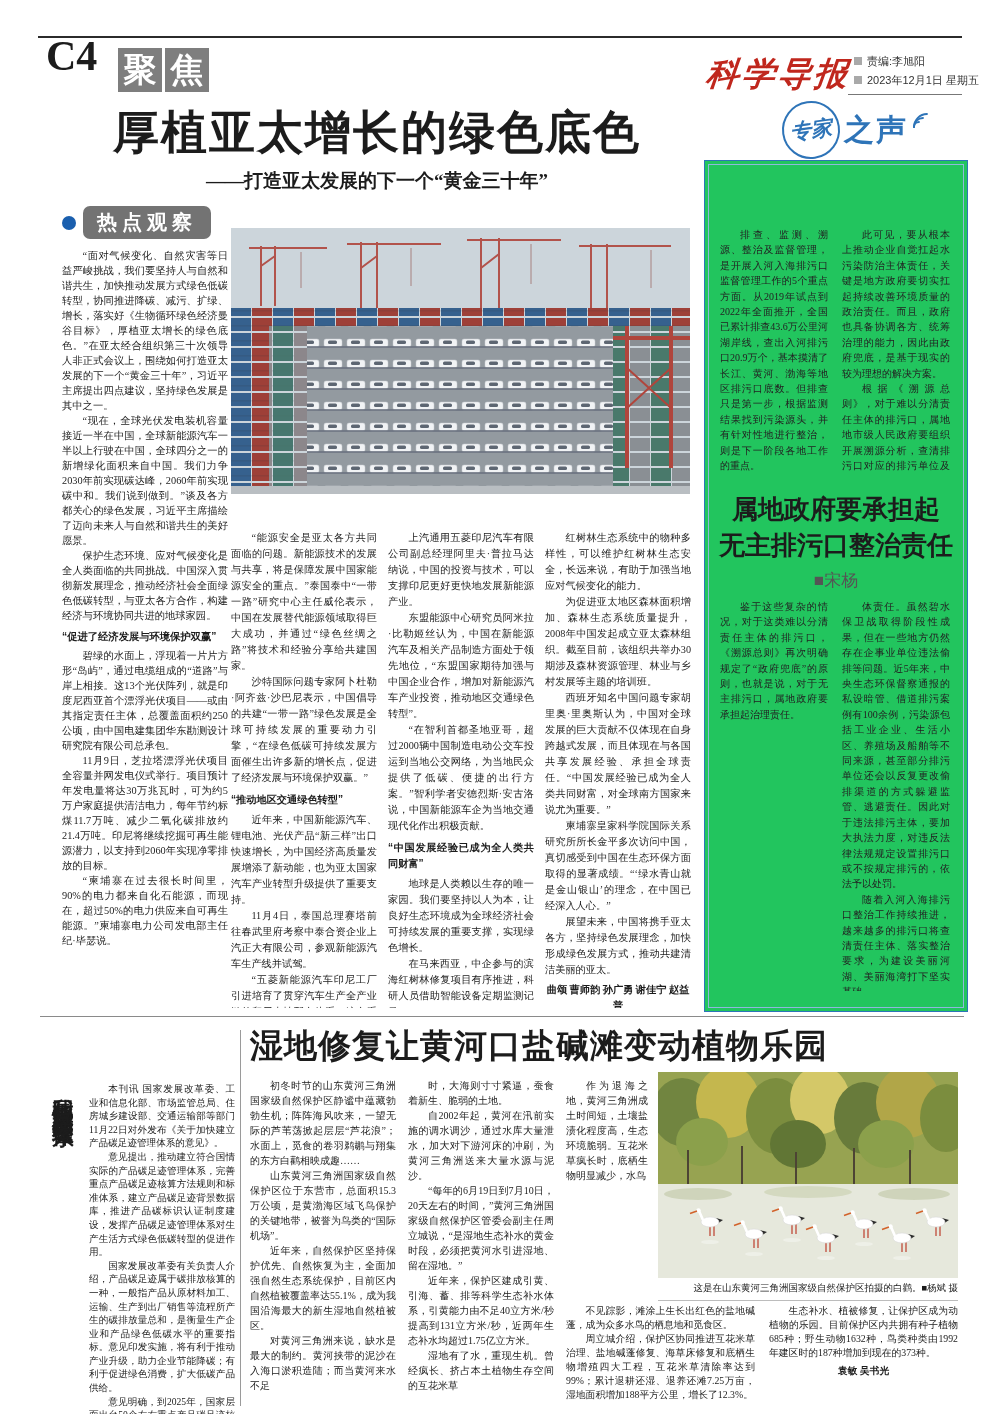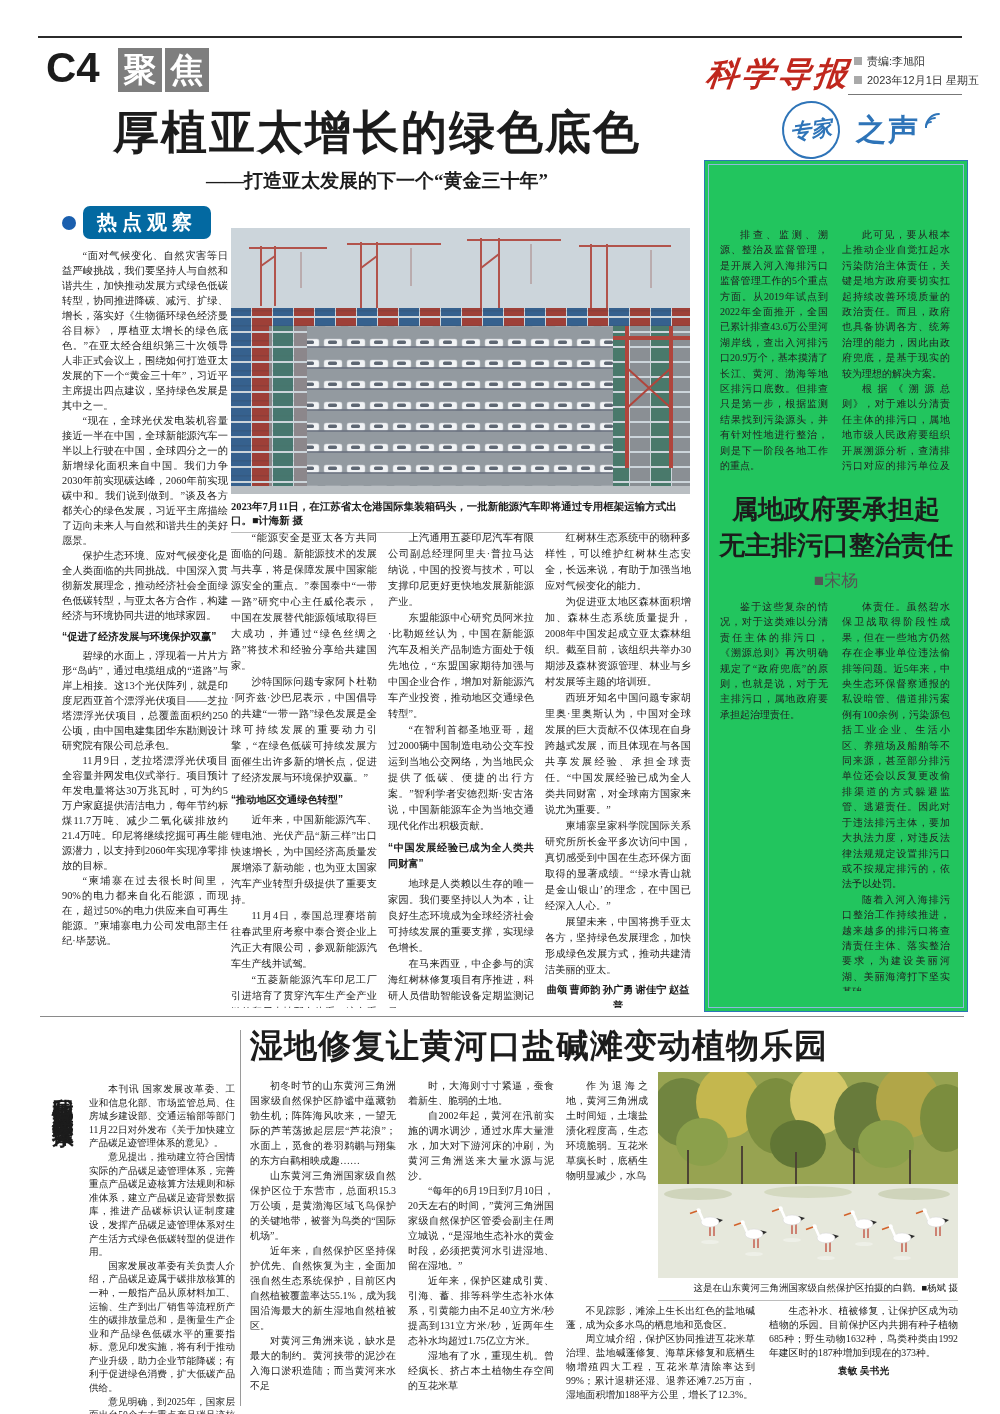--- a/index.html
+++ b/index.html
@@ -3,58 +3,58 @@
 <meta charset="utf-8">
 <style>
   html,body{margin:0;padding:0;background:#e9e9e9;}
   .sheet{position:relative;width:1000px;height:1414px;margin:0 auto;background:#ffffff;overflow:hidden;
          font-family:"Liberation Serif","DejaVu Serif",serif;color:#1c1c1c;}
   .hairline{position:absolute;border-top:1px solid #9a9a9a;}
   .vline{position:absolute;border-left:1px solid #9a9a9a;}
 
   
   #top-rule{position:absolute;left:38px;right:38px;top:36px;border-top:2px solid #2b2b2b;}
-  #page-code{position:absolute;left:46px;top:44px;font-family:Liberation Sans, sans-serif;font-size:42px;font-weight:bold;}
+  #page-code{position:absolute;left:46px;top:32px;font-family:Liberation Serif, serif;font-size:42px;font-weight:bold;}
   #section-name{position:absolute;left:118px;top:48px;display:flex;gap:3px;}
   #section-name .charbox{width:44px;height:44px;background:#7e7e7e;color:#fff;font-family:"Liberation Sans","DejaVu Sans",sans-serif;
         font-weight:900;font-size:33px;display:flex;align-items:center;justify-content:center;}
   #masthead{position:absolute;left:706px;top:52px;color:#c0271d;font-size:33px;font-weight:900;
         font-style:italic;letter-spacing:3px;transform:skewX(-6deg);}
   #pub-info{position:absolute;left:854px;top:52px;font-family:"Liberation Sans","DejaVu Sans",sans-serif;font-size:11px;color:#333;line-height:19px;}
   #pub-info .sq{display:inline-block;width:8px;height:8px;background:#a9a9a9;margin-right:5px;}
   #pub-rule{position:absolute;left:848px;right:38px;top:94px;border-top:1px solid #777;}
 
   
   #lead-headline{position:absolute;left:60px;top:102px;width:634px;text-align:center;
         font-family:"Liberation Sans","DejaVu Sans",sans-serif;font-weight:900;font-size:46px;letter-spacing:2px;}
   #lead-subhead{position:absolute;left:60px;top:168px;width:634px;text-align:center;font-size:19px;font-weight:bold;}
   #hotspot-label{position:absolute;left:62px;top:206px;display:flex;align-items:center;gap:7px;}
   #hotspot-label .dot{width:14px;height:14px;border-radius:50%;background:#1a5fae;}
-  #hotspot-label .pill{background:#0369a1;color:#fff;border-radius:7px;padding:3px 14px;
+  #hotspot-label .pill{background:#737373;color:#fff;border-radius:7px;padding:3px 14px;
         font-family:"Liberation Sans","DejaVu Sans",sans-serif;font-weight:900;font-size:20px;letter-spacing:5px;}
 
   .flowtext p{margin:0;text-indent:2em;text-align:justify;}
   .flowtext p.flow-subhead{font-weight:900;text-indent:0;font-family:"Liberation Sans","DejaVu Sans",sans-serif;margin:6px 0 4px;}
   .flowtext p.flow-sig{text-align:center;text-indent:0;font-weight:bold;margin-top:4px;}
 
   #left-rail{position:absolute;left:62px;top:248px;width:166px;height:760px;overflow:hidden;
         font-size:10.3px;line-height:15px;}
   #port-photo{position:absolute;left:231px;top:228px;width:459px;height:266px;background:#ccd5db;}
   #port-caption{position:absolute;left:231px;top:500px;width:459px;font-size:10.5px;font-weight:bold;
         border-bottom:1px solid #bcbcbc;padding-bottom:4px;}
   .lead-col{position:absolute;top:530px;height:478px;width:146px;overflow:hidden;font-size:10.2px;line-height:16px;}
   #lead-col1{left:231px;} #lead-col2{left:388px;} #lead-col3{left:545px;}
 
   
   #expert-logo{position:absolute;left:782px;top:98px;height:64px;display:flex;align-items:center;z-index:3;}
   #expert-logo .circle{width:54px;height:54px;border:2px solid #2e74b8;border-radius:50%;background:#fff;
         display:flex;align-items:center;justify-content:center;color:#2e74b8;font-size:21px;font-weight:bold;
         font-style:italic;transform:rotate(-8deg);}
   #expert-logo .rest{color:#2e74b8;font-family:"Liberation Sans","DejaVu Sans",sans-serif;font-weight:900;
-        font-size:30px;margin-left:16px;letter-spacing:2px;}
+        font-size:30px;margin-left:4px;letter-spacing:2px;}
   #expert-box{position:absolute;left:704px;top:160px;width:262px;height:850px;border:1px solid #2e74b8;background:#22c55e;}
   #expert-box .inner{position:absolute;inset:3px;border:1px solid #8fb8dd;}
   .expert-col{position:absolute;width:108px;overflow:hidden;font-size:10px;line-height:15.4px;color:#222;}
   #expert-tl,#expert-bl{left:15px;} #expert-tr,#expert-br{left:137px;}
   #expert-tl,#expert-tr{top:66px;height:248px;}
   #expert-bl,#expert-br{top:438px;height:392px;}
   #expert-title{position:absolute;left:10px;right:10px;top:330px;text-align:center;
         font-family:"Liberation Sans","DejaVu Sans",sans-serif;font-weight:900;font-size:26px;line-height:36px;}
   #expert-byline{position:absolute;left:0;right:0;top:408px;text-align:center;font-size:17px;color:#555;}
 
@@ -105,21 +105,21 @@
   <div id="hotspot-label">
     <span class="dot"></span>
     <span class="pill">热点观察</span>
   </div>
 
   <div id="left-rail" class="flowtext">
       <p>“面对气候变化、自然灾害等日益严峻挑战，我们要坚持人与自然和谐共生，加快推动发展方式绿色低碳转型，协同推进降碳、减污、扩绿、增长，落实好《生物循环绿色经济曼谷目标》，厚植亚太增长的绿色底色。”在亚太经合组织第三十次领导人非正式会议上，围绕如何打造亚太发展的下一个“黄金三十年”，习近平主席提出四点建议，坚持绿色发展是其中之一。</p>
       <p>“现在，全球光伏发电装机容量接近一半在中国，全球新能源汽车一半以上行驶在中国，全球四分之一的新增绿化面积来自中国。我们力争2030年前实现碳达峰，2060年前实现碳中和。我们说到做到。”谈及各方都关心的绿色发展，习近平主席描绘了迈向未来人与自然和谐共生的美好愿景。</p>
       <p>保护生态环境、应对气候变化是全人类面临的共同挑战。中国深入贯彻新发展理念，推动经济社会全面绿色低碳转型，与亚太各方合作，构建经济与环境协同共进的地球家园。</p>
       <p class="flow-subhead">“促进了经济发展与环境保护双赢”</p>
-      <p>碧绿的水面上，浮现着一片片方形“岛屿”，通过电缆组成的“道路”与岸上相接。这13个光伏阵列，就是印度尼西亚首个漂浮光伏项目——芝拉塔漂浮光伏项目，总覆盖面积约250公顷，由中国电建集团华东勘测设计研究院有限公司总承包。</p>
+      <p>碧绿的水面上，浮现着一片片方形“岛屿”，通过电缆组成的“道路”与岸上相接。这13个光伏阵列，就是印度尼西亚首个漂浮光伏项目——或由其指定责任主体，总覆盖面积约250公顷，由中国电建集团华东勘测设计研究院有限公司总承包。</p>
       <p>11月9日，芝拉塔漂浮光伏项目全容量并网发电仪式举行。项目预计年发电量将达30万兆瓦时，可为约5万户家庭提供清洁电力，每年节约标煤11.7万吨、减少二氧化碳排放约21.4万吨。印尼将继续挖掘可再生能源潜力，以支持到2060年实现净零排放的目标。</p>
       <p>“柬埔寨在过去很长时间里，90%的电力都来自化石能源，而现在，超过50%的电力供应来自可再生能源。”柬埔寨电力公司发电部主任纪·毕瑟说。</p>
     </div>
 
   <div id="port-photo">
     <svg width="459" height="266" viewBox="0 0 459 266" xmlns="http://www.w3.org/2000/svg">
       <defs>
         <g id="car">
           <rect width="18" height="8" rx="2" fill="#f1f3f5" stroke="#c6cbd1" stroke-width="0.5"></rect>
           <rect x="4" y="1.5" width="9" height="3.5" rx="1.5" fill="#5d6672"></rect>
@@ -170,21 +170,20 @@
           <line x1="76" y1="140" x2="382" y2="140"></line>
         <line x1="76" y1="161" x2="382" y2="161"></line>
           <line x1="76" y1="182" x2="382" y2="182"></line>
         <line x1="76" y1="203" x2="382" y2="203"></line>
           <line x1="76" y1="224" x2="382" y2="224"></line>
         <line x1="76" y1="245" x2="382" y2="245"></line>
       </g>
       <rect x="0" y="258" width="459" height="8" fill="#b9bec2"></rect>
     </svg>
   </div>
-  <div id="port-caption">2023年7月11日，在江苏省太仓港国际集装箱码头，一批新能源汽车即将通过专用框架运输方式出口。■计海新  摄</div>
 
   <div id="lead-col1" class="lead-col flowtext">
       <p>“能源安全是亚太各方共同面临的问题。新能源技术的发展与共享，将是保障发展中国家能源安全的重点。”泰国泰中“一带一路”研究中心主任威伦表示，中国在发展替代能源领域取得巨大成功，并通过“绿色丝绸之路”将技术和经验分享给共建国家。</p>
       <p>沙特国际问题专家阿卜杜勒·阿齐兹·沙巴尼表示，中国倡导的共建“一带一路”绿色发展是全球可持续发展的重要动力引擎，“在绿色低碳可持续发展方面催生出许多新的增长点，促进了经济发展与环境保护双赢。”</p>
       <p class="flow-subhead">“推动地区交通绿色转型”</p>
       <p>近年来，中国新能源汽车、锂电池、光伏产品“新三样”出口快速增长，为中国经济高质量发展增添了新动能，也为亚太国家汽车产业转型升级提供了重要支持。</p>
       <p>11月4日，泰国总理赛塔前往春武里府考察中泰合资企业上汽正大有限公司，参观新能源汽车生产线并试驾。</p>
       <p>“五菱新能源汽车印尼工厂引进培育了贯穿汽车生产全产业链的印尼本地配套体系，这套系统以绿色环保为核心。”</p>
     </div>
   <div id="lead-col2" class="lead-col flowtext">

